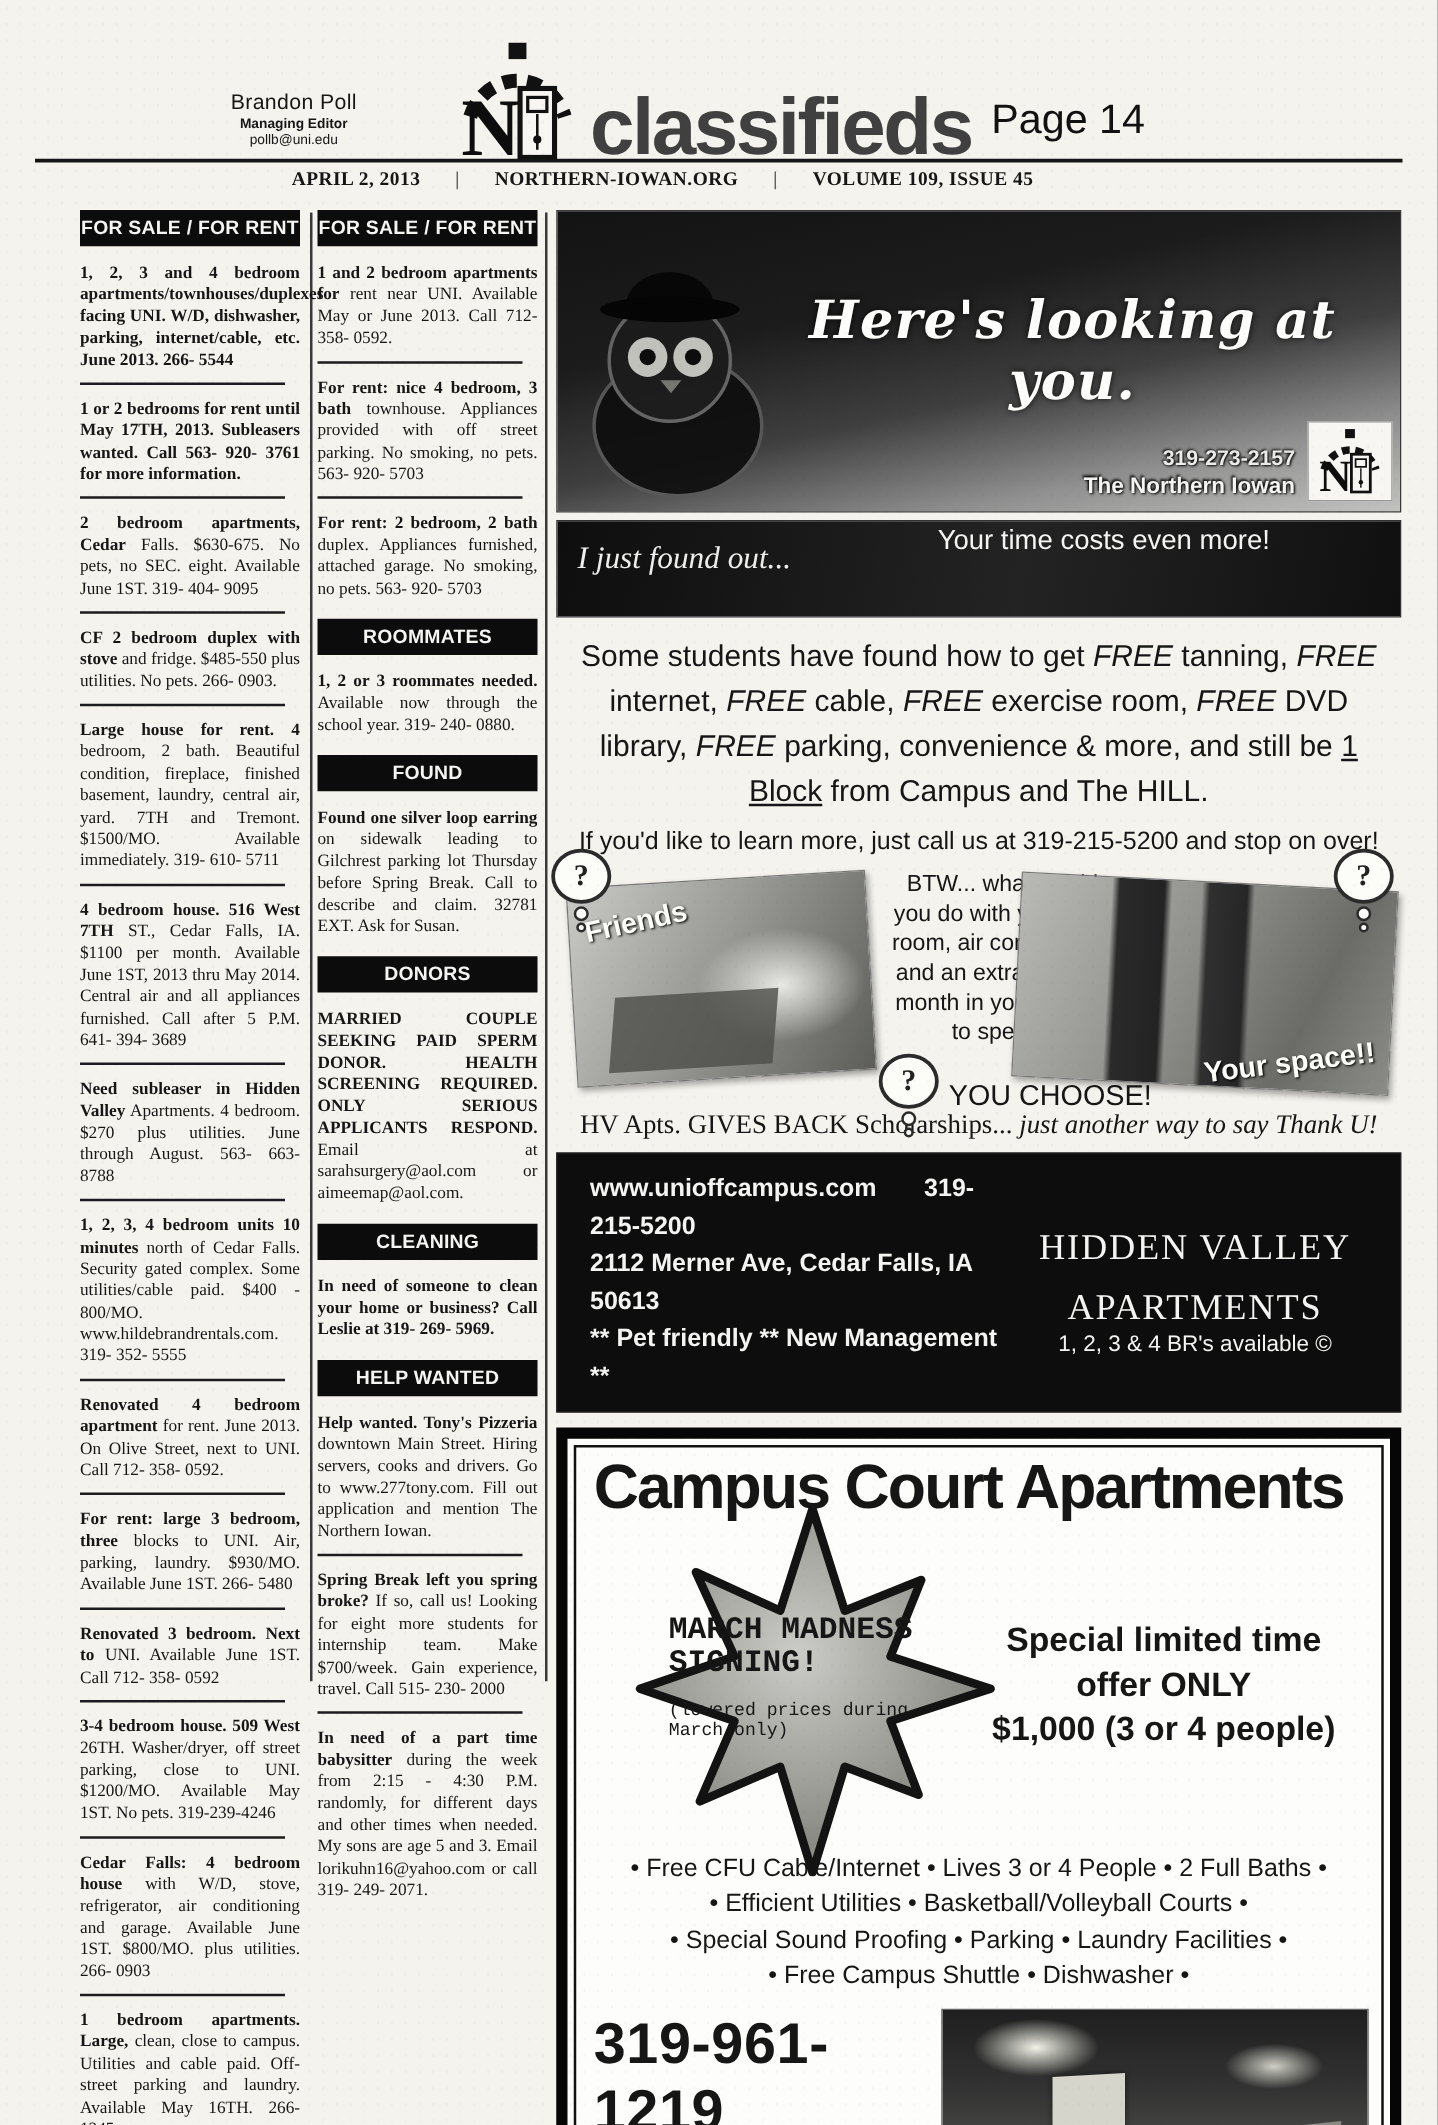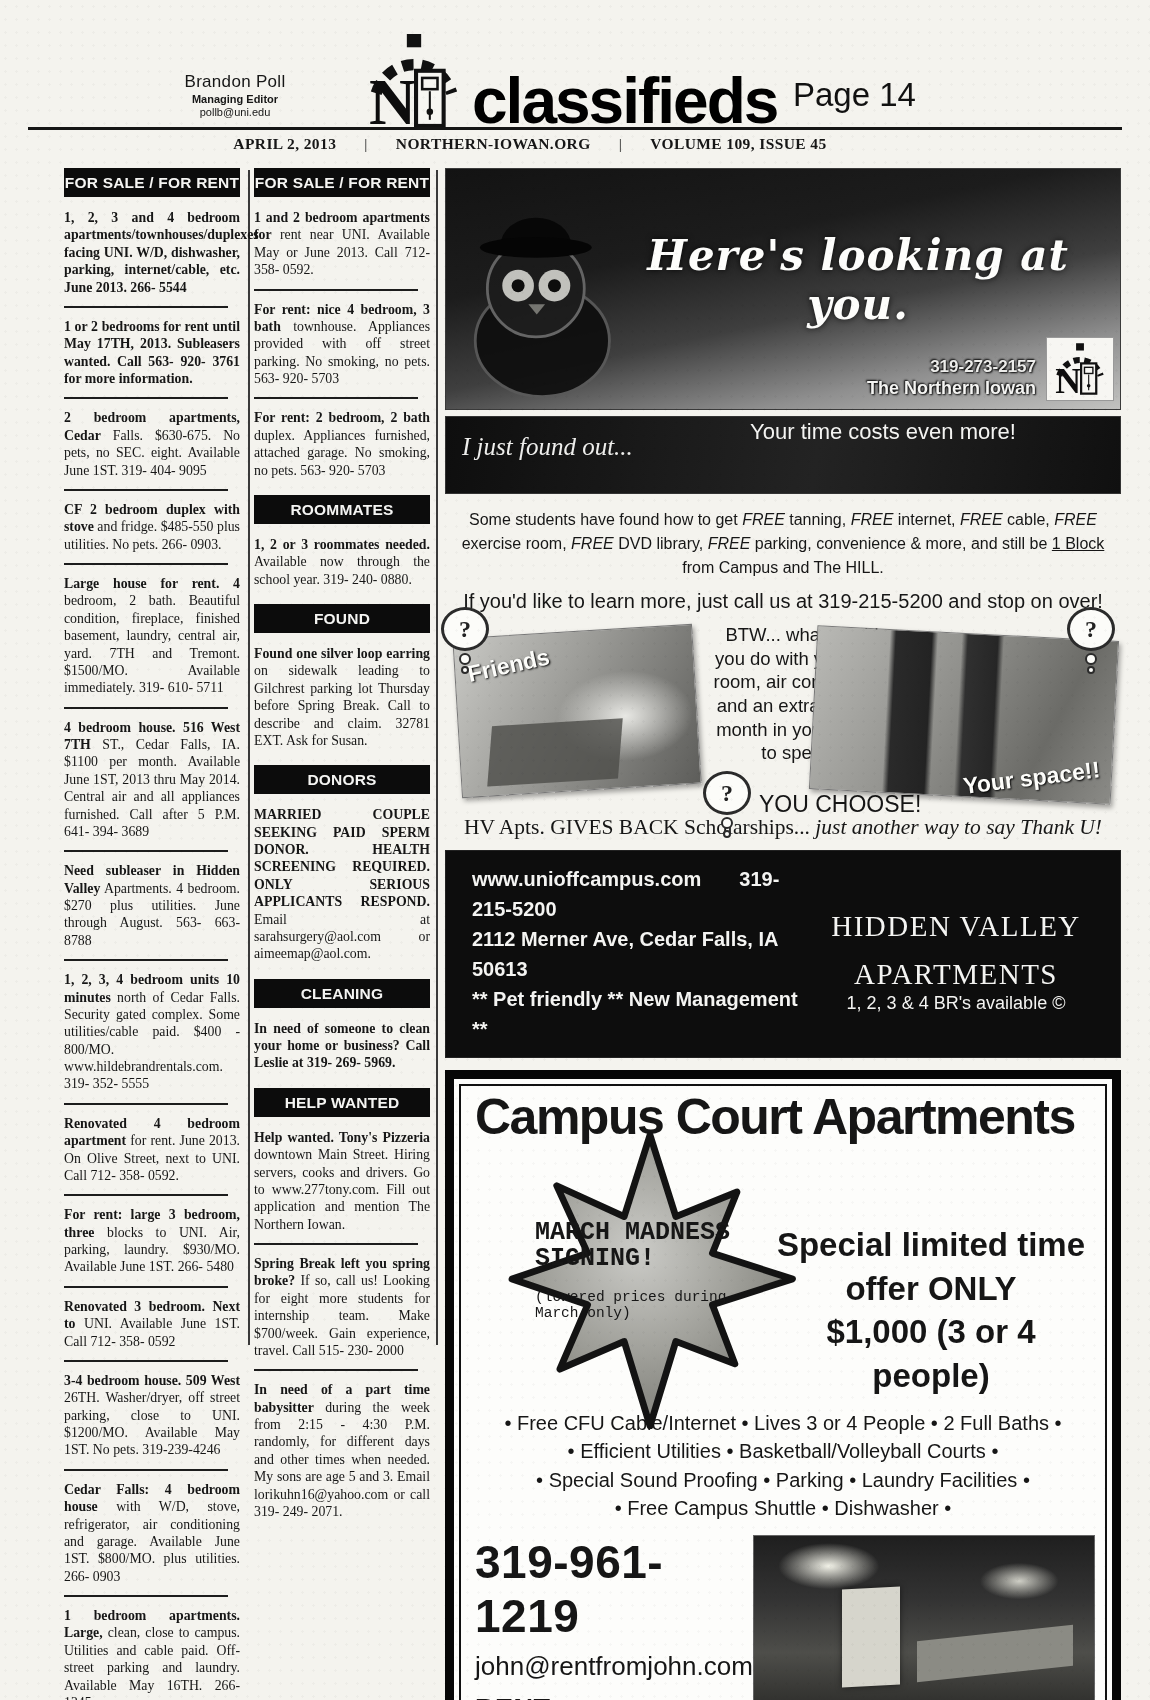--- a/index.html
+++ b/index.html
@@ -19,21 +19,21 @@
 
   
   .editor{position:absolute;top:72px;left:150px;width:170px;text-align:center;font-family:"Liberation Sans",sans-serif;}
   .editor .nm{font-size:17px;letter-spacing:.3px;}
   .editor .tt{font-size:11px;font-weight:bold;margin-top:1px;}
   .editor .em{font-size:11px;margin-top:1px;}
   .masthead{position:absolute;top:34px;left:362px;display:flex;align-items:flex-end;}
   .nlogo{width:104px;height:94px;}
   .masthead .word{
     font-family:"Liberation Sans",sans-serif;font-weight:bold;font-size:64px;
-    letter-spacing:-2px;line-height:.85;margin-left:6px;color:#000000;
+    letter-spacing:-2px;line-height:.85;margin-left:6px;color:#404040;
   }
   .page-label{position:absolute;top:76px;left:793px;font-family:"Liberation Sans",sans-serif;font-size:33px;color:#111;}
   .header-rule{position:absolute;top:127px;left:28px;width:1094px;height:2.5px;background:#151515;}
   .dateline{position:absolute;top:135px;left:0;width:1060px;text-align:center;font-weight:bold;font-size:15.5px;letter-spacing:.4px;}
   .dateline span{margin:0 14px;}
   .dateline .sep{font-weight:normal;}
 
   
   .content{position:absolute;top:168px;left:64px;width:1058px;}
   .vrule{position:absolute;top:2px;width:1.5px;height:1175px;background:#3a3a3a;}
@@ -74,21 +74,21 @@
   .looking-logo svg{width:56px;height:52px;}
 
   
   .college-banner{position:relative;margin-top:6px;height:76px;background:linear-gradient(100deg,#0e0e0e,#232323 55%,#101010);border:1px solid #333;}
   .college-banner .lead{position:absolute;left:16px;top:16px;font-family:Liberation Serif, serif;font-style:italic;font-size:25px;color:#eeeeec;}
   .college-banner .ctr{margin-left:200px;text-align:center;color:#f4f4f2;font-family:"Liberation Sans",sans-serif;}
   .college-banner .hd{font-weight:bold;font-size:41px;line-height:1;padding-top:7px;letter-spacing:-1px;}
   .college-banner .sb{font-size:22px;margin-top:2px;}
 
   
-  .free-para{margin:14px 6px 0;font-family:"Liberation Sans",sans-serif;font-size:16px;line-height:1.5;text-align:center;}
+  .free-para{margin:14px 6px 0;font-family:"Liberation Sans",sans-serif;font-size:24px;line-height:1.5;text-align:center;}
   .call-line{margin:10px 0 0;font-family:"Liberation Sans",sans-serif;font-size:20px;text-align:center;}
 
   
   .hv-promo{position:relative;margin-top:8px;height:182px;}
   .photo{position:absolute;border:1px solid #777;box-shadow:2px 3px 5px rgba(0,0,0,.35);}
   .photo-friends{
     left:12px;top:10px;width:238px;height:158px;transform:rotate(-3.5deg);
     background:
       radial-gradient(90px 60px at 70% 55%,#e8e8e4,rgba(255,255,255,0) 75%),
       linear-gradient(120deg,#c9c9c5 0%,#9a9a96 45%,#5d5d5a 100%);
@@ -130,21 +130,21 @@
   .campus-ad{margin-top:12px;border:9px solid #060606;background:#fdfdfb;}
   .campus-inner{border:2.5px solid #111;margin:5px;padding:4px 10px 10px;position:relative;}
   .cc-title{font-family:"Liberation Sans",sans-serif;font-weight:bold;font-size:50px;letter-spacing:-1.5px;margin:0 0 0 4px;line-height:1.1;}
   .cc-row{position:relative;height:262px;}
   .cc-burst{position:absolute;left:-12px;top:-16px;width:382px;height:300px;}
   .cc-burst svg{position:absolute;inset:0;width:100%;height:100%;}
   .cc-burst .txt{position:absolute;left:50%;top:47%;transform:translate(-50%,-50%);text-align:left;width:230px;font-family:Liberation Mono, monospace;}
   .cc-burst .l1{font-weight:bold;font-size:25px;line-height:1.05;}
   .cc-burst .l2{font-weight:bold;font-size:25px;line-height:1.05;}
   .cc-burst .ls{font-size:14.5px;margin-top:16px;}
-  .cc-offer{position:absolute;right:4px;top:78px;width:320px;text-align:center;font-family:"Liberation Sans",sans-serif;font-weight:bold;font-size:33px;line-height:1.32;}
+  .cc-offer{position:absolute;right:4px;top:78px;width:320px;text-align:center;font-family:"Liberation Sans",sans-serif;font-weight:bold;font-size:27px;line-height:1.32;}
   .cc-bullets{margin-top:2px;text-align:center;font-family:"Liberation Sans",sans-serif;font-size:20px;line-height:1.42;}
   .cc-contact{display:flex;margin-top:12px;}
   .cc-contact .lft{flex:1;padding-left:4px;display:flex;flex-direction:column;}
   .cc-phone{font-family:"Liberation Sans",sans-serif;font-weight:bold;font-size:46px;letter-spacing:.5px;}
   .cc-email{font-family:"Liberation Sans",sans-serif;font-size:26px;margin-top:8px;}
   .cc-logo-row{display:flex;align-items:flex-end;margin-top:auto;padding-bottom:2px;}
   .cc-logo div{font-family:"Liberation Sans",sans-serif;font-size:27px;line-height:.98;letter-spacing:.5px;}
   .cc-logo .b{font-weight:bold;}
   .cc-contact .rgt{width:388px;}
   .cc-photo{

